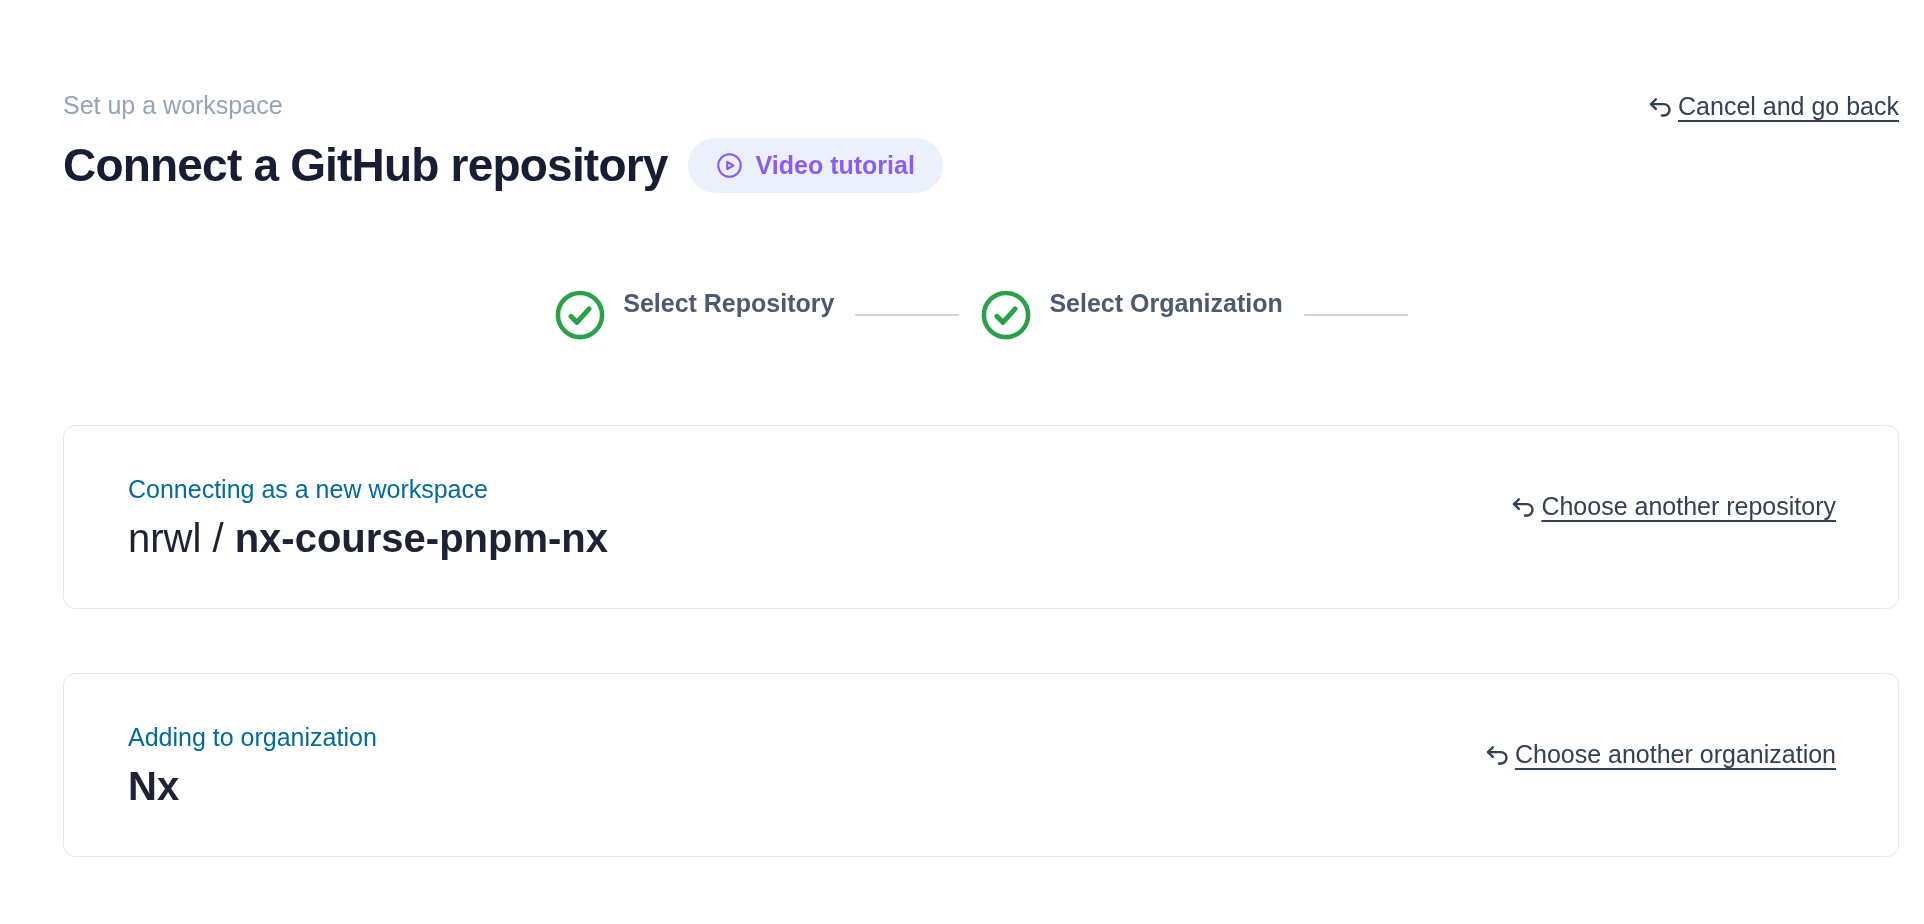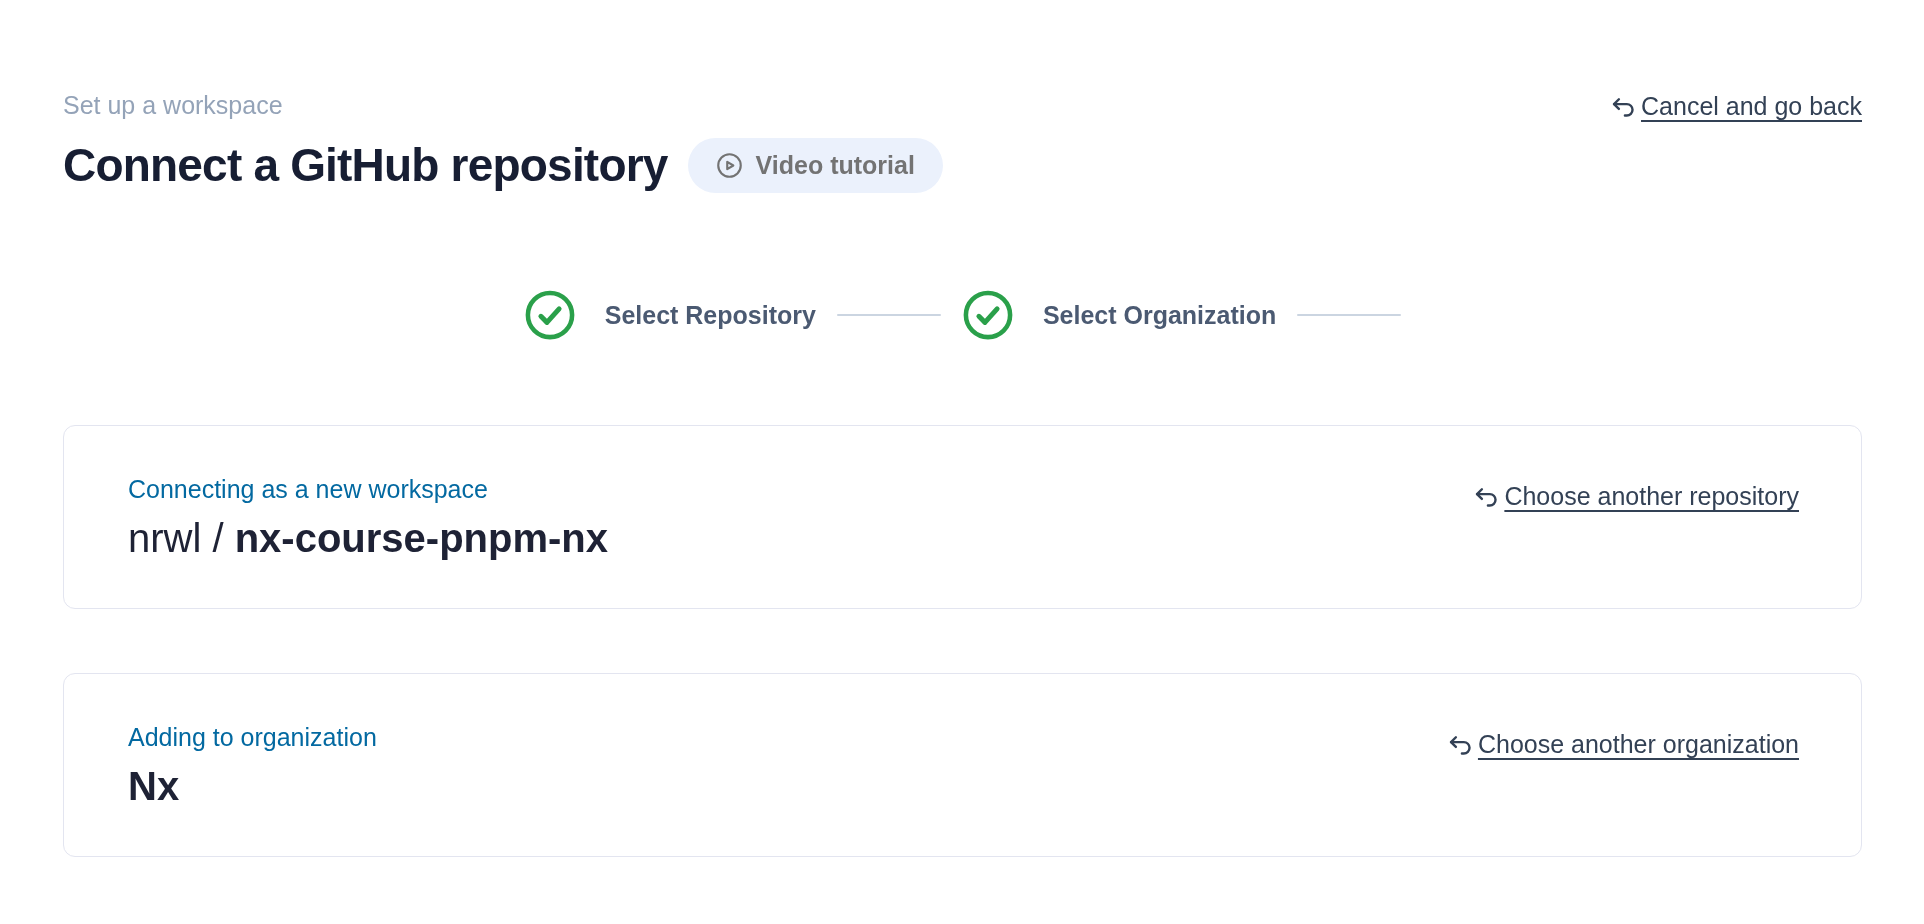--- a/index.html
+++ b/index.html
@@ -1,61 +1,61 @@
 <!DOCTYPE html>
 <html><head>
 <meta charset="utf-8">
 <style>
   * { margin:0; padding:0; box-sizing:border-box; }
   html,body { width:1924px; height:924px; background:#ffffff;
               font-family:"Liberation Sans", sans-serif; overflow:hidden; }
-  .page { width:1924px; height:924px; padding:90px 62px 0 63px; }
+  .page { width:1924px; height:924px; padding:90px 25px 0 63px; }
 
   
   .header { display:flex; justify-content:space-between; align-items:flex-start; }
   .eyebrow { font-size:25px; line-height:30px; color:#94a3b8; font-weight:400; }
   .title-row { display:flex; align-items:flex-end; gap:20px; margin-top:17px; }
   h1.page-title { font-size:46px; line-height:56px; font-weight:800;
                   letter-spacing:-0.8px; color:#171e33; }
   .video-pill { display:flex; align-items:center; gap:13px; height:55px;
                 padding:0 28px; border:none; border-radius:999px; cursor:pointer;
-                background:#ebf1fc; color:#737373; font-family:inherit;
+                background:#ebf1fc; color:#8b5cf6; font-family:inherit;
                 font-size:25px; font-weight:700; }
   .video-pill svg { width:27px; height:27px; display:block; }
 
   
   .back-link { display:flex; align-items:center; gap:4px; color:#334155;
                font-size:25px; font-weight:500; text-decoration:none; cursor:pointer; }
   .back-link svg { width:29px; height:29px; display:block; flex:0 0 auto; }
   .back-link .link-label { text-decoration:underline; text-underline-offset:5px;
                            text-decoration-thickness:1.5px; }
   .cancel-link { margin-top:2px; }
 
   
   .stepper { margin-top:96px; display:flex; align-items:center;
              justify-content:center; gap:21px; }
-  .step { display:flex; align-items:center; gap:29px; }
+  .step { display:flex; gap:17px; }
   .step-icon { width:52px; height:52px; display:block; }
   .step.complete { color:#2aa04a; }
   .step.error    { color:#dc3a2a; }
   .step-label { font-size:25px; font-weight:600; color:#4b5a72; }
   .connector { width:104px; height:2.5px; background:#cbd5e1; border-radius:2px; }
 
   
   .card { border:1px solid #e3e5f0; border-radius:12px; background:#ffffff;
           padding:48px 62px 52px 64px; display:flex; align-items:flex-start;
           justify-content:space-between; }
   .card-repository { margin-top:84px; }
   .card-organization { margin-top:64px; }
   .card-label { font-size:25px; line-height:30px; color:#0369a1; font-weight:400; }
   .card-value { margin-top:16px; font-size:40px; line-height:36px; color:#1e2235; }
   .value-prefix { font-weight:500; }
   .value-bold { font-weight:700; }
   .card-value.org { font-weight:600; }
-  .card .back-link { margin-top:8px;align-items:center; }
+  .card .back-link { margin-top:18px;align-items:center; }
 </style>
 </head>
 <body>
 
 <div class="page">
 
   <header class="header">
     <div>
       <div class="eyebrow">Set up a workspace</div>
       <div class="title-row">

